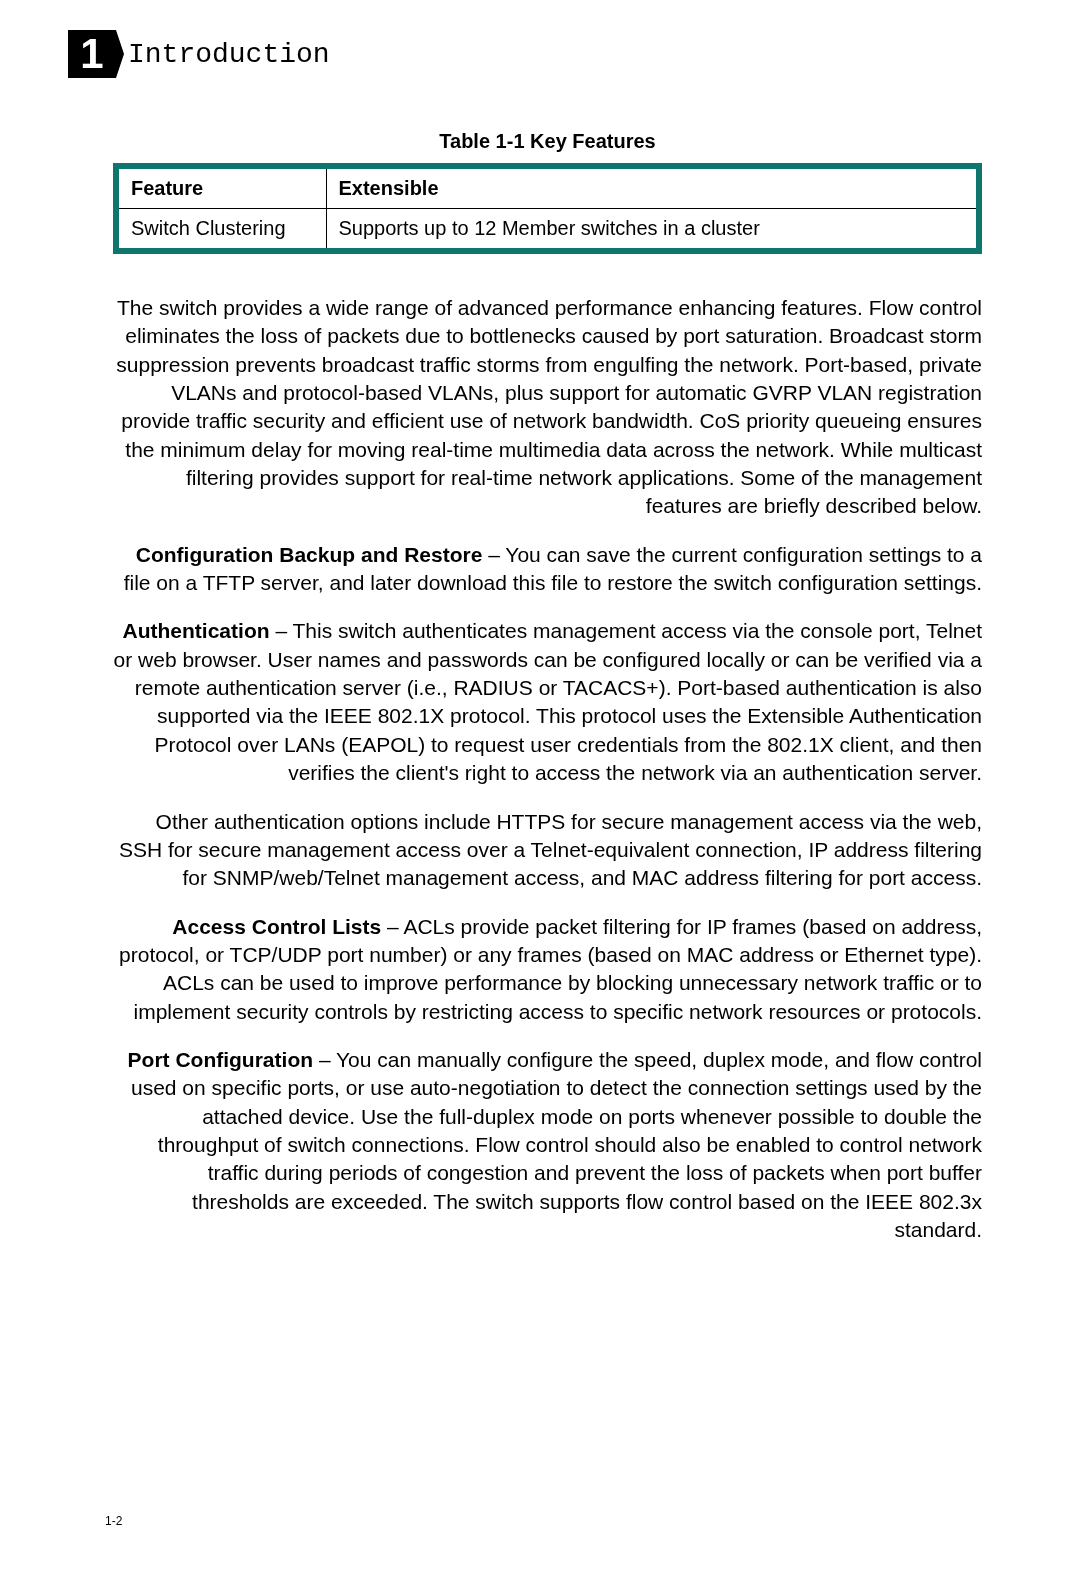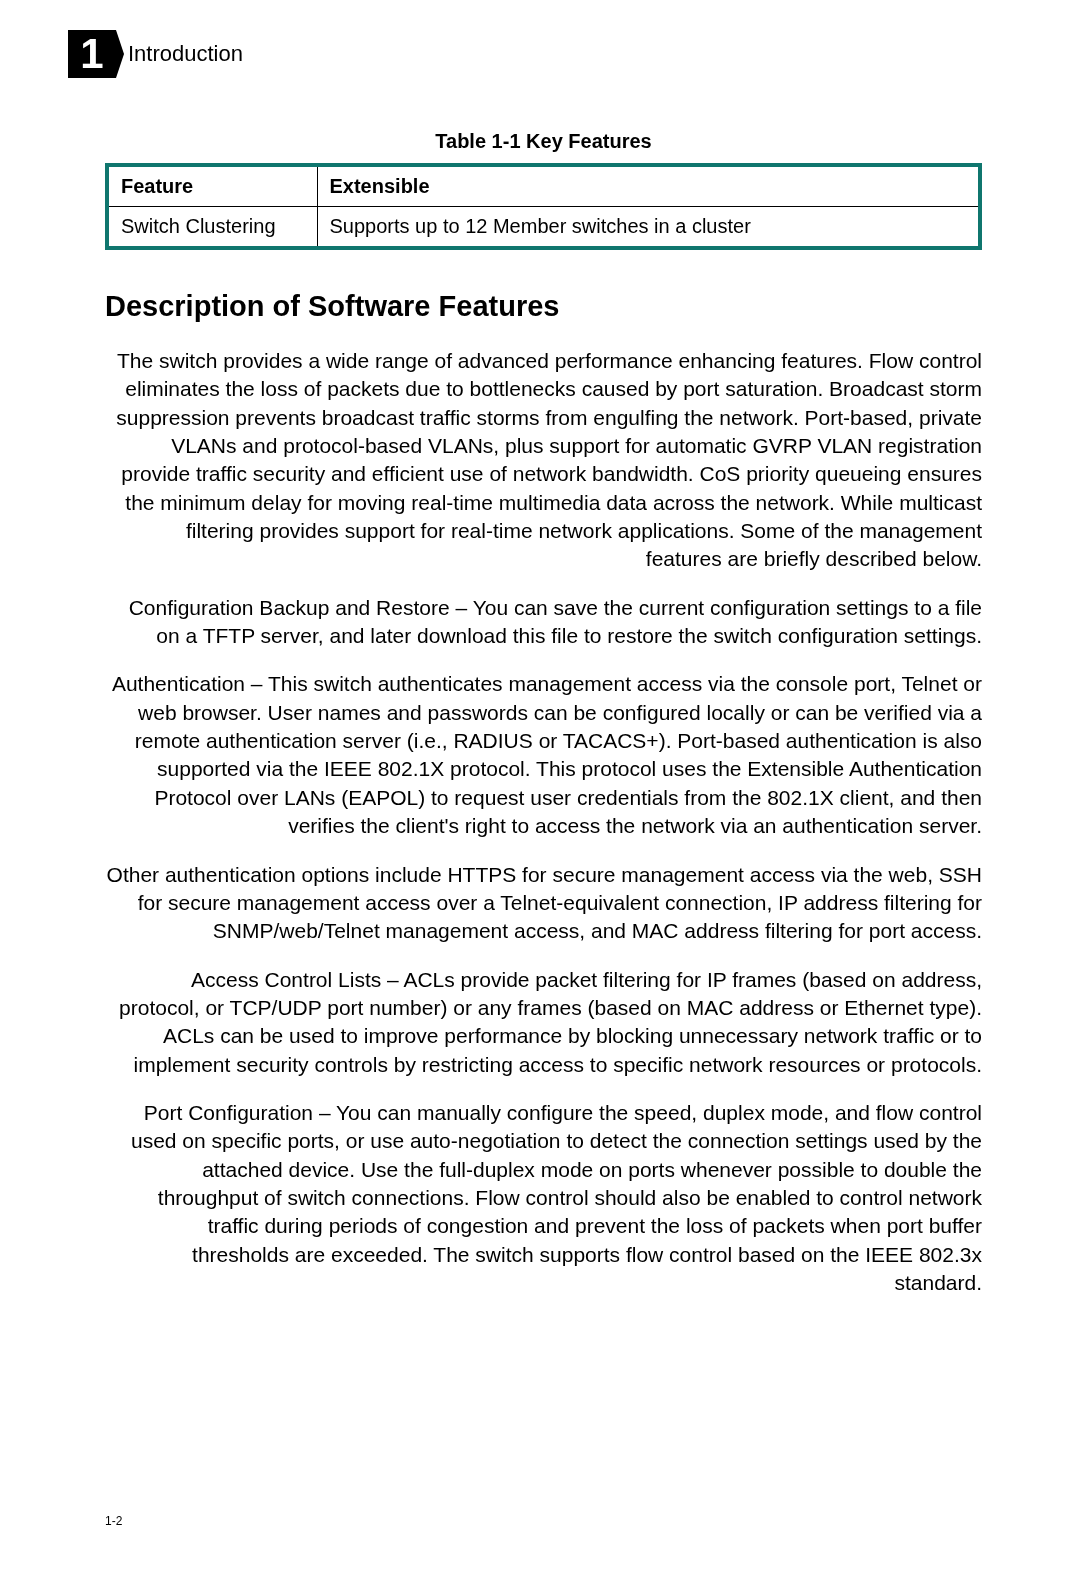--- a/index.html
+++ b/index.html
@@ -39,40 +39,41 @@
       position: absolute;
       right: -8px;
       top: 0;
       width: 0;
       height: 0;
       border-top: 24px solid transparent;
       border-bottom: 24px solid transparent;
       border-left: 8px solid #000;
     }
     .chapter-title {
-      font-size: 22px;
+      font-size: 28px;
       color: #000;
       font-weight: normal;
+      font-family: Liberation Mono, monospace;
     }
     .content {
       position: absolute;
       top: 130px;
-      left: 105px;
+      left: 113px;
       right: 98px;
     }
     .table-caption {
       text-align: center;
       font-weight: bold;
       font-size: 20px;
       margin-bottom: 10px;
     }
     table {
       width: 100%;
       border-collapse: collapse;
-      border: 4px solid #0f766e;
+      border: 6px solid #0f766e;
       margin-bottom: 40px;
     }
     th, td {
       border: 1px solid #000;
       padding: 8px 12px;
       text-align: left;
       font-size: 20px;
     }
     th {
       font-weight: bold;
@@ -85,21 +86,21 @@
       font-weight: bold;
       margin-bottom: 24px;
     }
     .body-text {
       font-size: 21px;
       line-height: 1.35;
       margin-bottom: 20px;
       text-align: right;
     }
     .feature-label {
-      font-weight: normal;
+      font-weight: bold;
     }
     .page-num {
       position: absolute;
       bottom: 42px;
       left: 105px;
       font-size: 12px;
     }
   </style>
 </head>
 <body>
@@ -121,21 +122,20 @@
       </tr>
     </thead>
     <tbody>
       <tr>
         <td>Switch Clustering</td>
         <td>Supports up to 12 Member switches in a cluster</td>
       </tr>
     </tbody>
   </table>
 
-  <h2>Description of Software Features</h2>
 
   <p class="body-text">The switch provides a wide range of advanced performance enhancing features. Flow control eliminates the loss of packets due to bottlenecks caused by port saturation. Broadcast storm suppression prevents broadcast traffic storms from engulfing the network. Port-based, private VLANs and protocol-based VLANs, plus support for automatic GVRP VLAN registration provide traffic security and efficient use of network bandwidth. CoS priority queueing ensures the minimum delay for moving real-time multimedia data across the network. While multicast filtering provides support for real-time network applications. Some of the management features are briefly described below.</p>
 
   <p class="body-text">
     <span class="feature-label">Configuration Backup and Restore</span><span> – You can save the current configuration settings to a file on a TFTP server, and later download this file to restore the switch configuration settings.</span>
   </p>
 
   <p class="body-text">
     <span class="feature-label">Authentication</span><span> – This switch authenticates management access via the console port, Telnet or web browser. User names and passwords can be configured locally or can be verified via a remote authentication server (i.e., RADIUS or TACACS+). Port-based authentication is also supported via the IEEE 802.1X protocol. This protocol uses the Extensible Authentication Protocol over LANs (EAPOL) to request user credentials from the 802.1X client, and then verifies the client's right to access the network via an authentication server.</span>
   </p>

